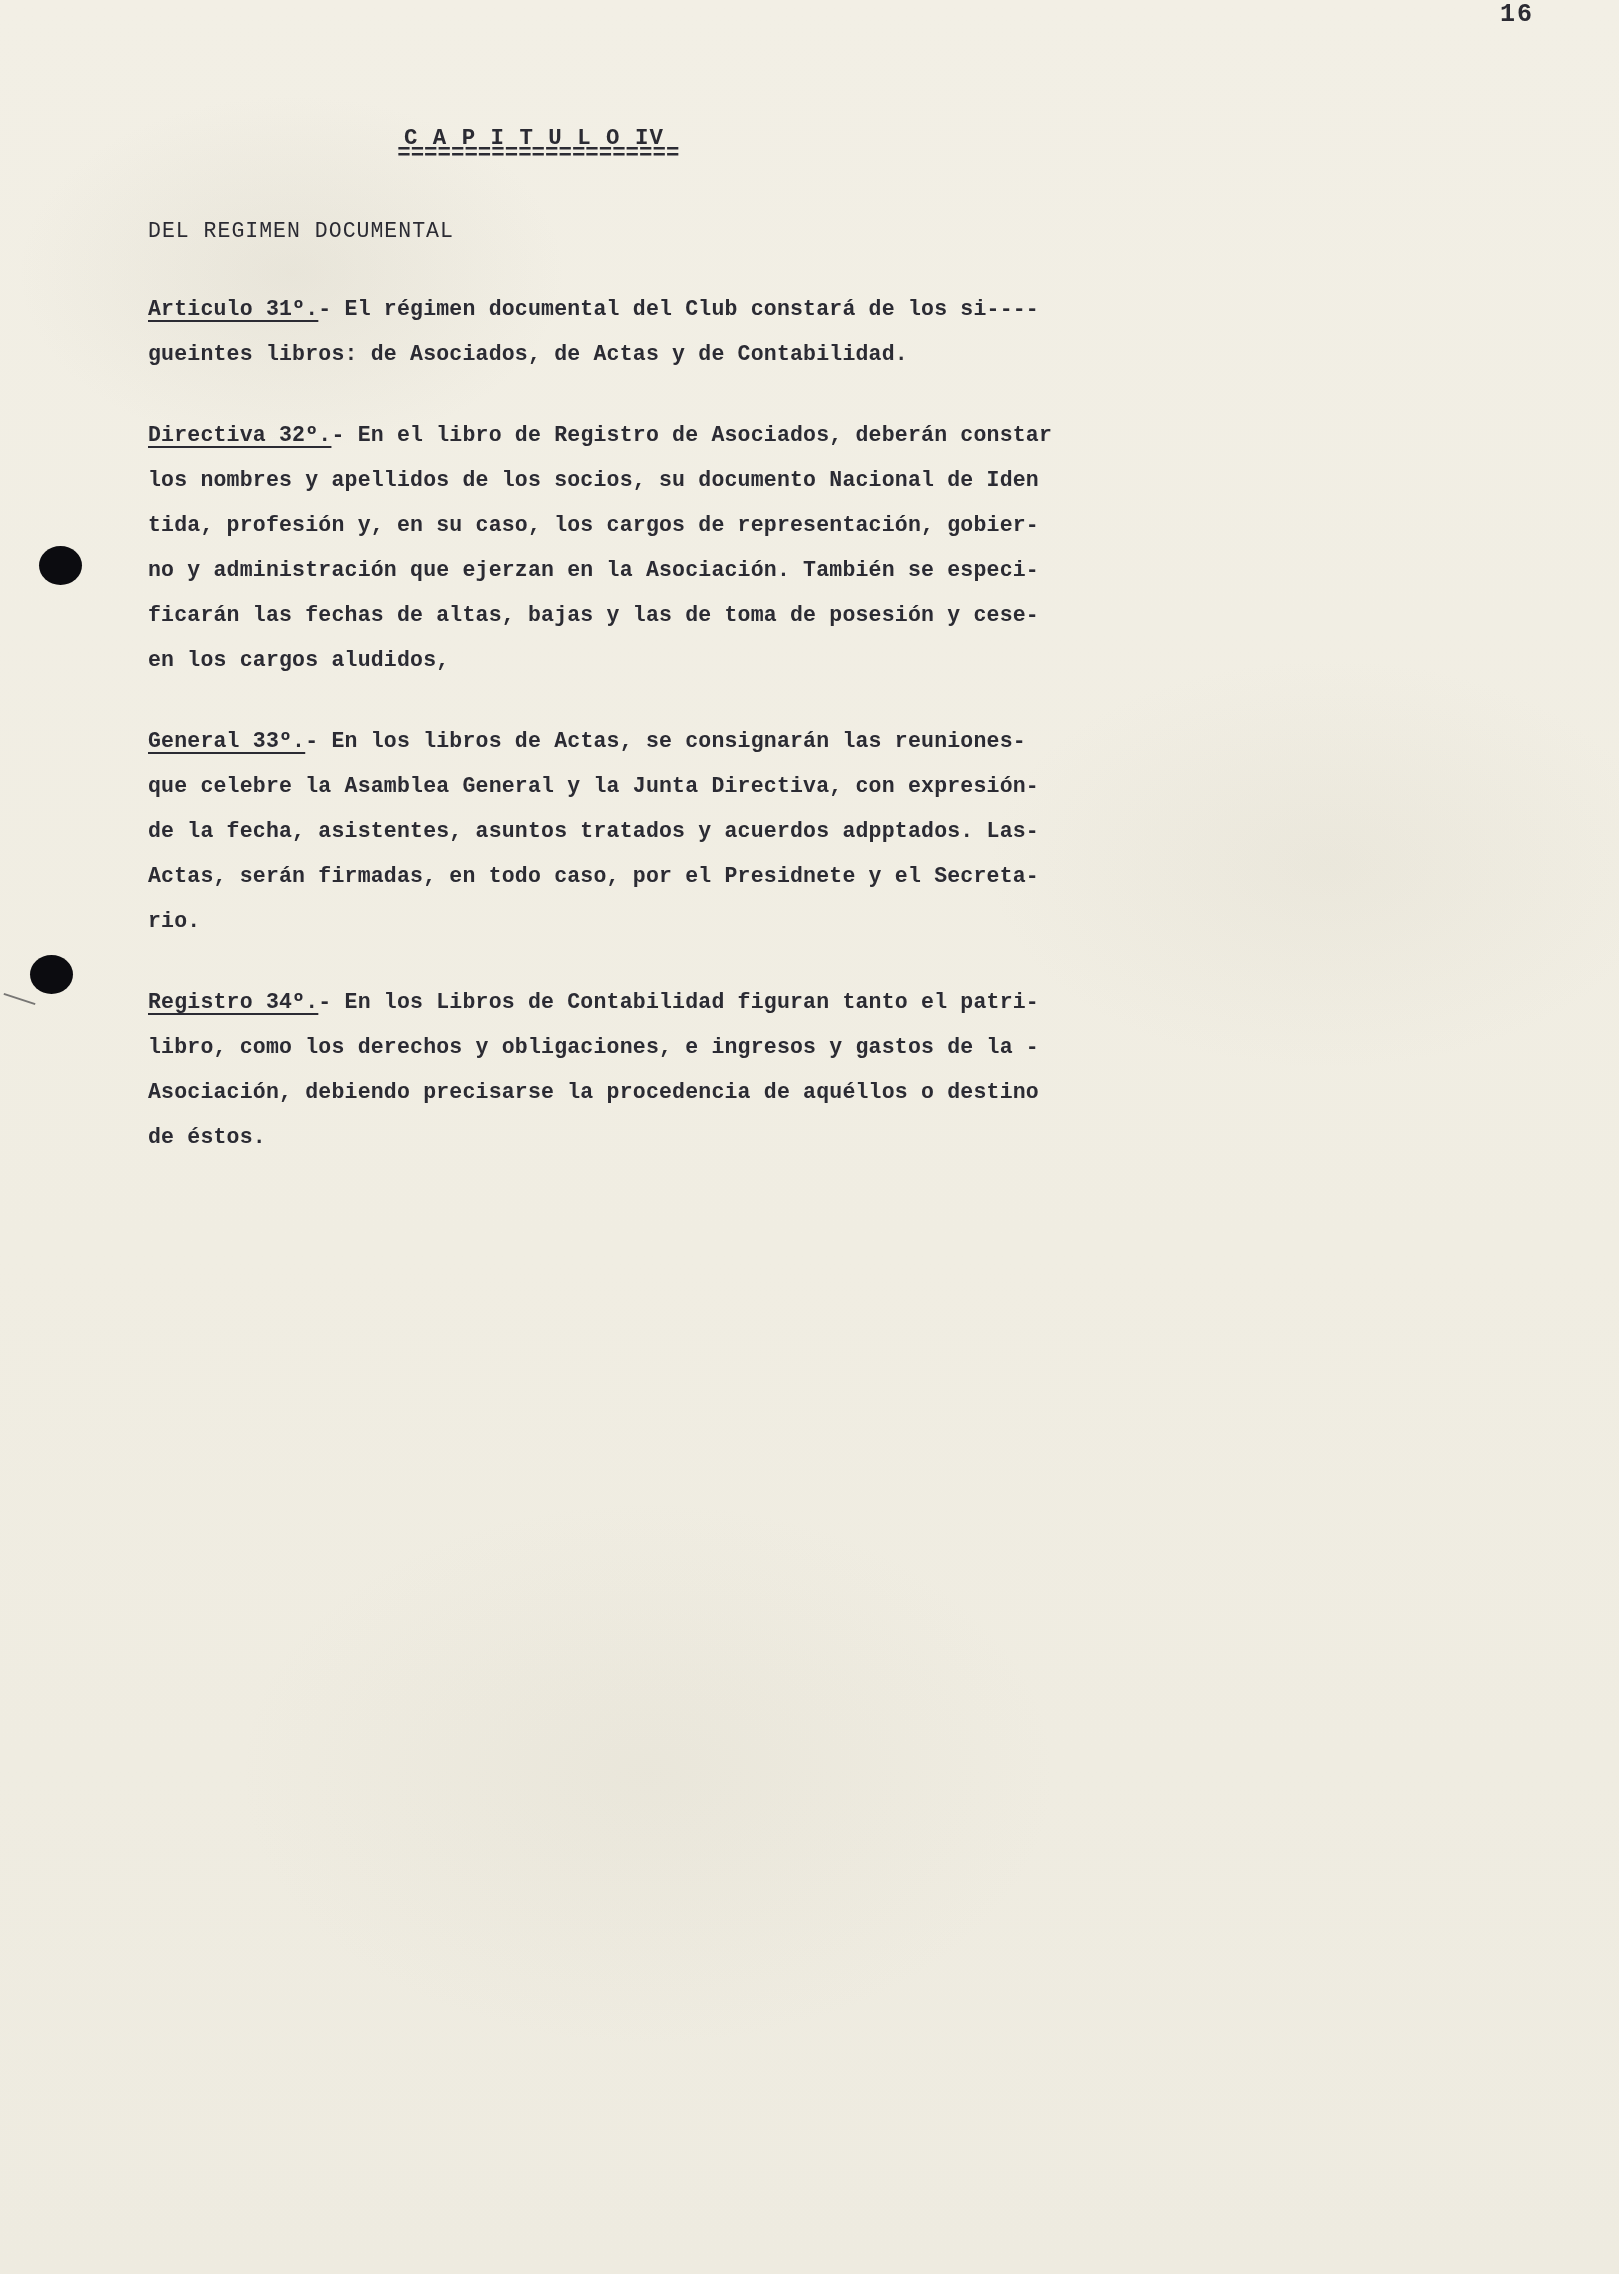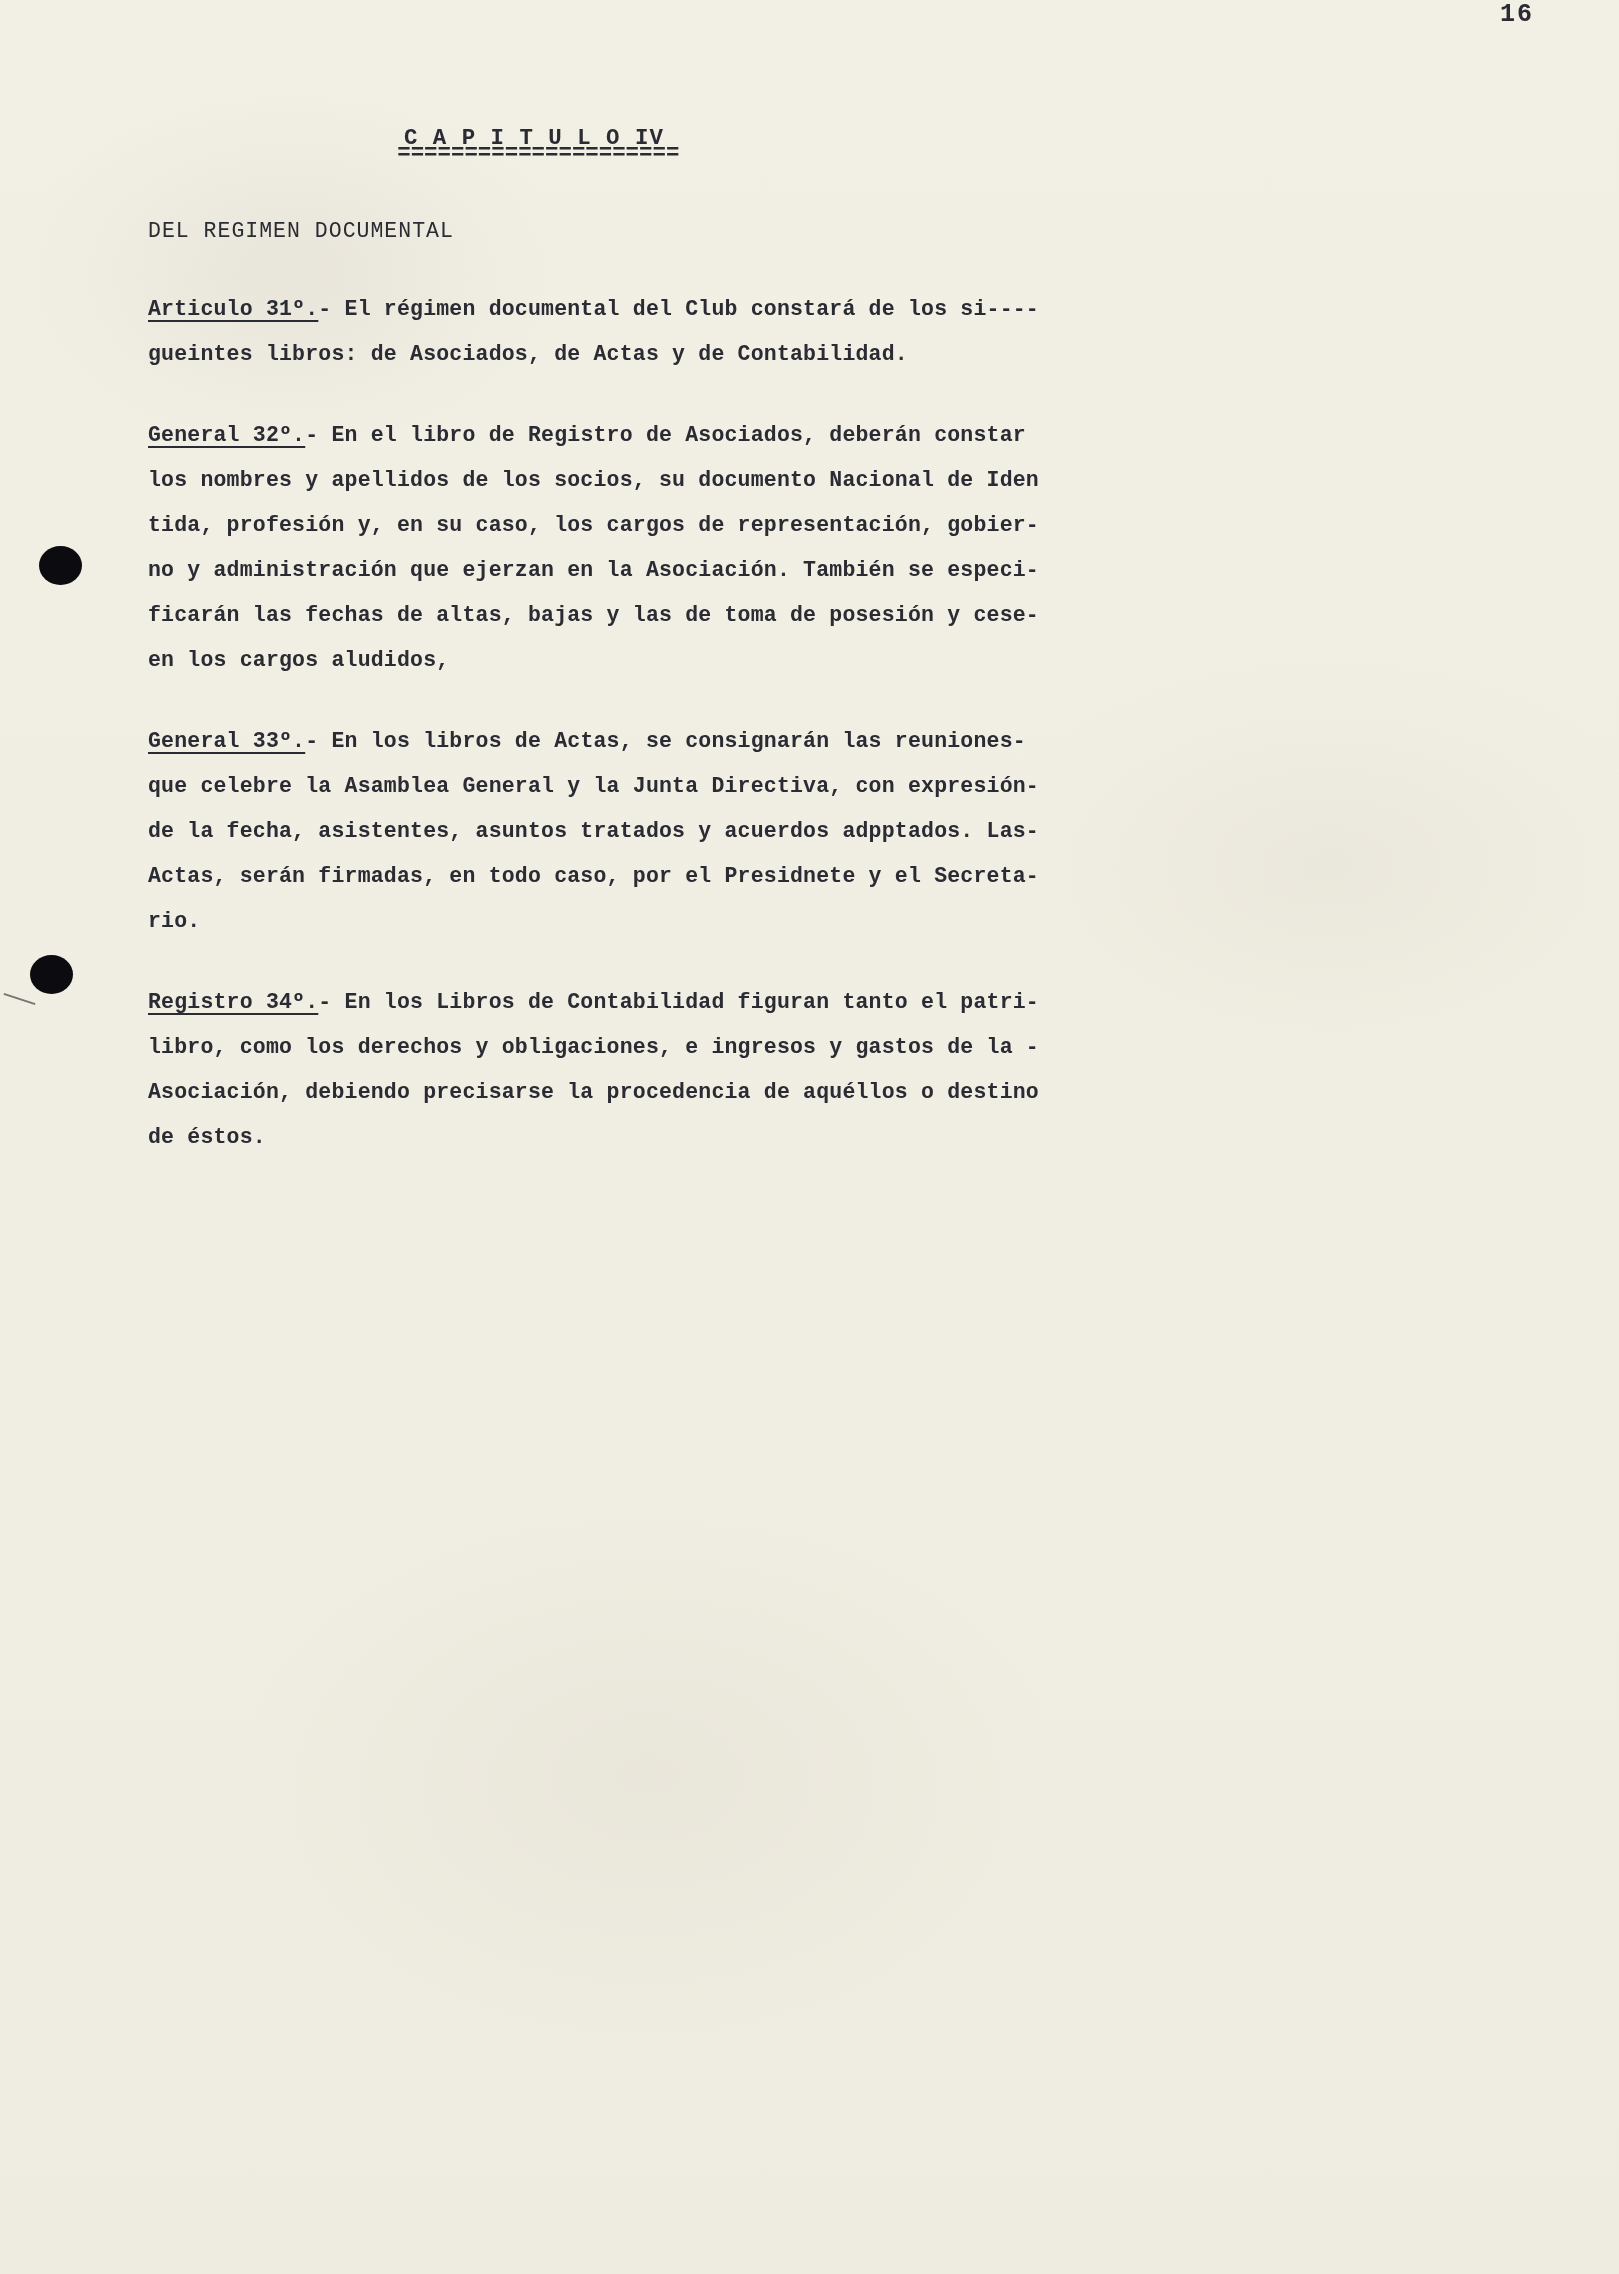--- a/index.html
+++ b/index.html
@@ -129,21 +129,21 @@
       <div class="chapter-underline">=====================</div>
     </div>
 
     <div class="section-heading">DEL REGIMEN DOCUMENTAL</div>
 
     <div class="articles">
 
       <p class="article"><span class="article-label">Articulo 31º.</span><span class="article-body">- El régimen documental del Club constará de los si----
 gueintes libros: de Asociados, de Actas y de Contabilidad.</span></p>
 
-      <p class="article"><span class="article-label">General 32º.</span><span class="article-body">- En el libro de Registro de Asociados, deberán constar
+      <p class="article"><span class="article-label">Directiva 32º.</span><span class="article-body">- En el libro de Registro de Asociados, deberán constar
 los nombres y apellidos de los socios, su documento Nacional de Iden
 tida, profesión y, en su caso, los cargos de representación, gobier-
 no y administración que ejerzan en la Asociación. También se especi-
 ficarán las fechas de altas, bajas y las de toma de posesión y cese-
 en los cargos aludidos,</span></p>
 
       <p class="article"><span class="article-label">General 33º.</span><span class="article-body">- En los libros de Actas, se consignarán las reuniones-
 que celebre la Asamblea General y la Junta Directiva, con expresión-
 de la fecha, asistentes, asuntos tratados y acuerdos adpptados. Las-
 Actas, serán firmadas, en todo caso, por el Presidnete y el Secreta-

